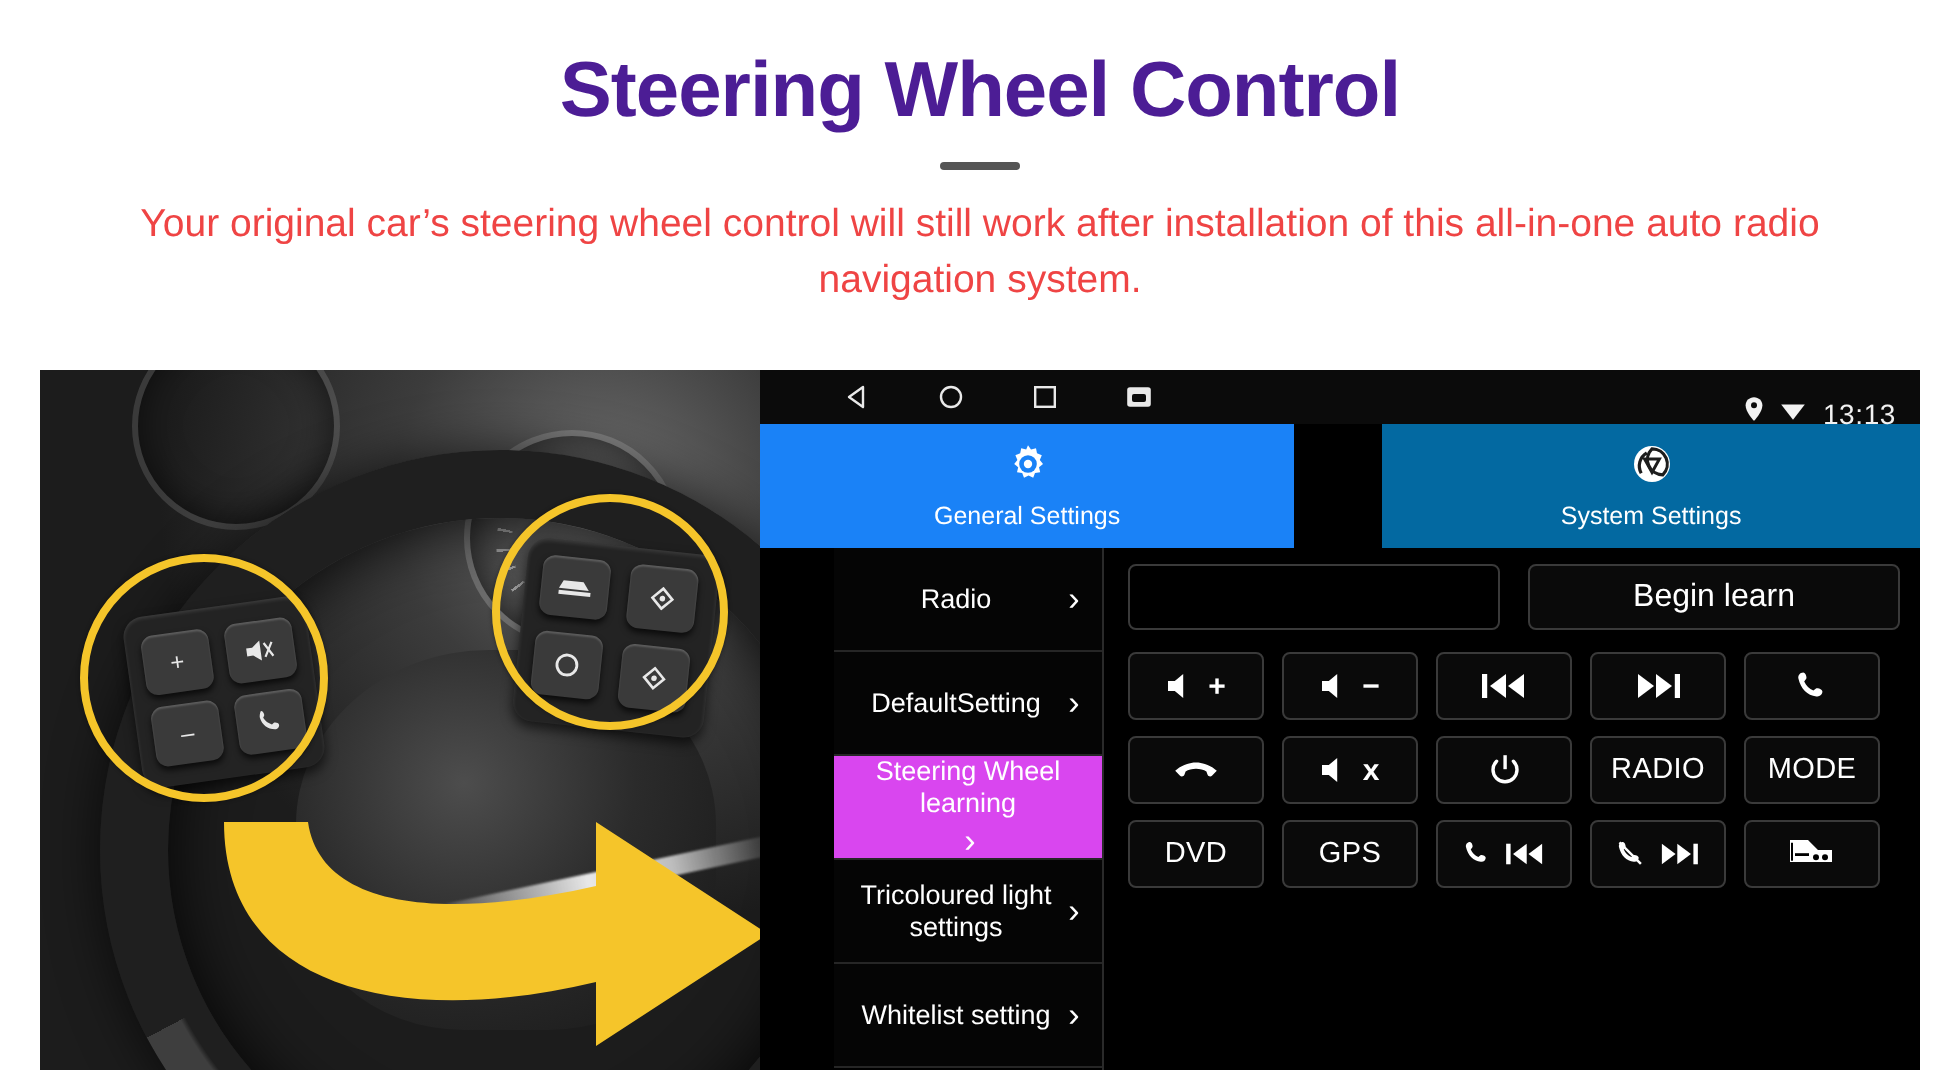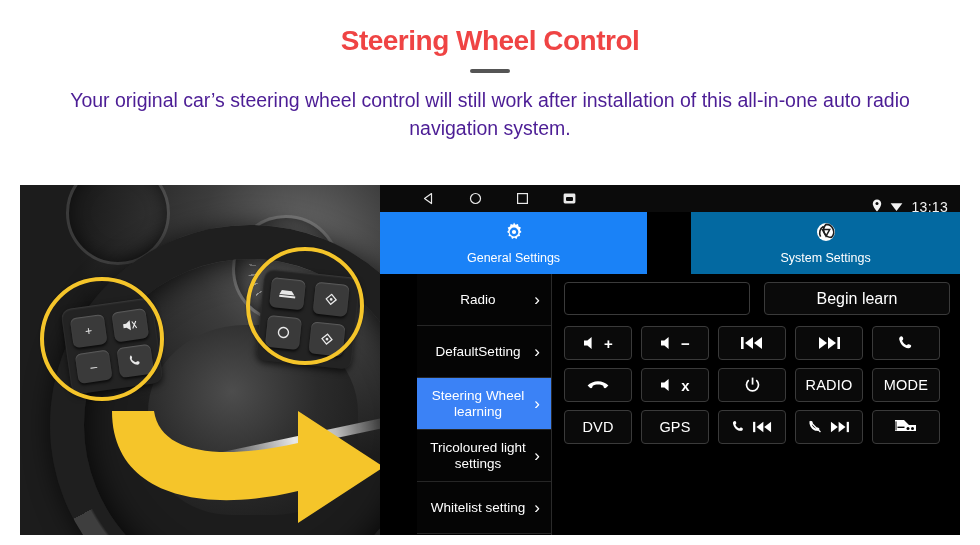--- a/index.html
+++ b/index.html
@@ -8,30 +8,30 @@
     background: #ffffff;
     font-family: "Liberation Sans", sans-serif;
     overflow: hidden;
   }
 
   .page { position: relative; width: 980px; height: 545px; background:#fff; }
 
   
   .header { width: 100%; padding-top: 26px; text-align: center; }
   .title {
-    font-size: 28px; font-weight: bold; color: #ef4444;
+    font-size: 39px; font-weight: bold; color: #4c1d95;
     letter-spacing: -0.5px; line-height: 1.05;
   }
   .title-rule {
     width: 40px; height: 4px; background: #555; margin: 14px auto 0;
     border-radius: 2px;
   }
   .subtitle {
     margin: 14px auto 0; width: 910px;
-    font-size: 19.5px; color: #4c1d95; line-height: 1.42; text-align: center;
+    font-size: 19.5px; color: #ef4444; line-height: 1.42; text-align: center;
   }
 
   
   .media {
     position: absolute; left: 20px; top: 185px;
     width: 940px; height: 350px; display: flex; overflow: hidden;
   }
 
   
   .photo {
@@ -141,21 +141,21 @@
   .tab.system  { width:292px; background:#0369a1;margin-left:24px; }
   .tab-label { font-size:12.5px; color:#fff; }
 
   .body-row { display:flex; height:261px;margin-left:37px; }
 
   .sidebar { width:180px; background:#000; border-right:1px solid #2a2a2a; }
   .side-item {
     position:relative; height:52px; display:flex; align-items:center;
     padding:0 8px 0 10px; border-bottom:1px solid #262626; background:#050505;
   }
-  .side-item.active { background:#3b82f6; }
+  .side-item.active { background:#d946ef;flex-direction:column; }
   .side-label {
     flex:1; text-align:center; color:#ffffff; font-size:13.5px; line-height:1.15;
     padding-right:2px;
   }
   .side-label.two-line { font-size:13.5px; }
   .chev { color:#ffffff; font-size:17px; line-height:1; width:12px; text-align:center; }
 
   .panel { flex:1; background:#000; padding:8px 10px 0 12px; }
   .panel-top { display:flex; gap:14px; margin-bottom:11px; }
   .learn-box {

